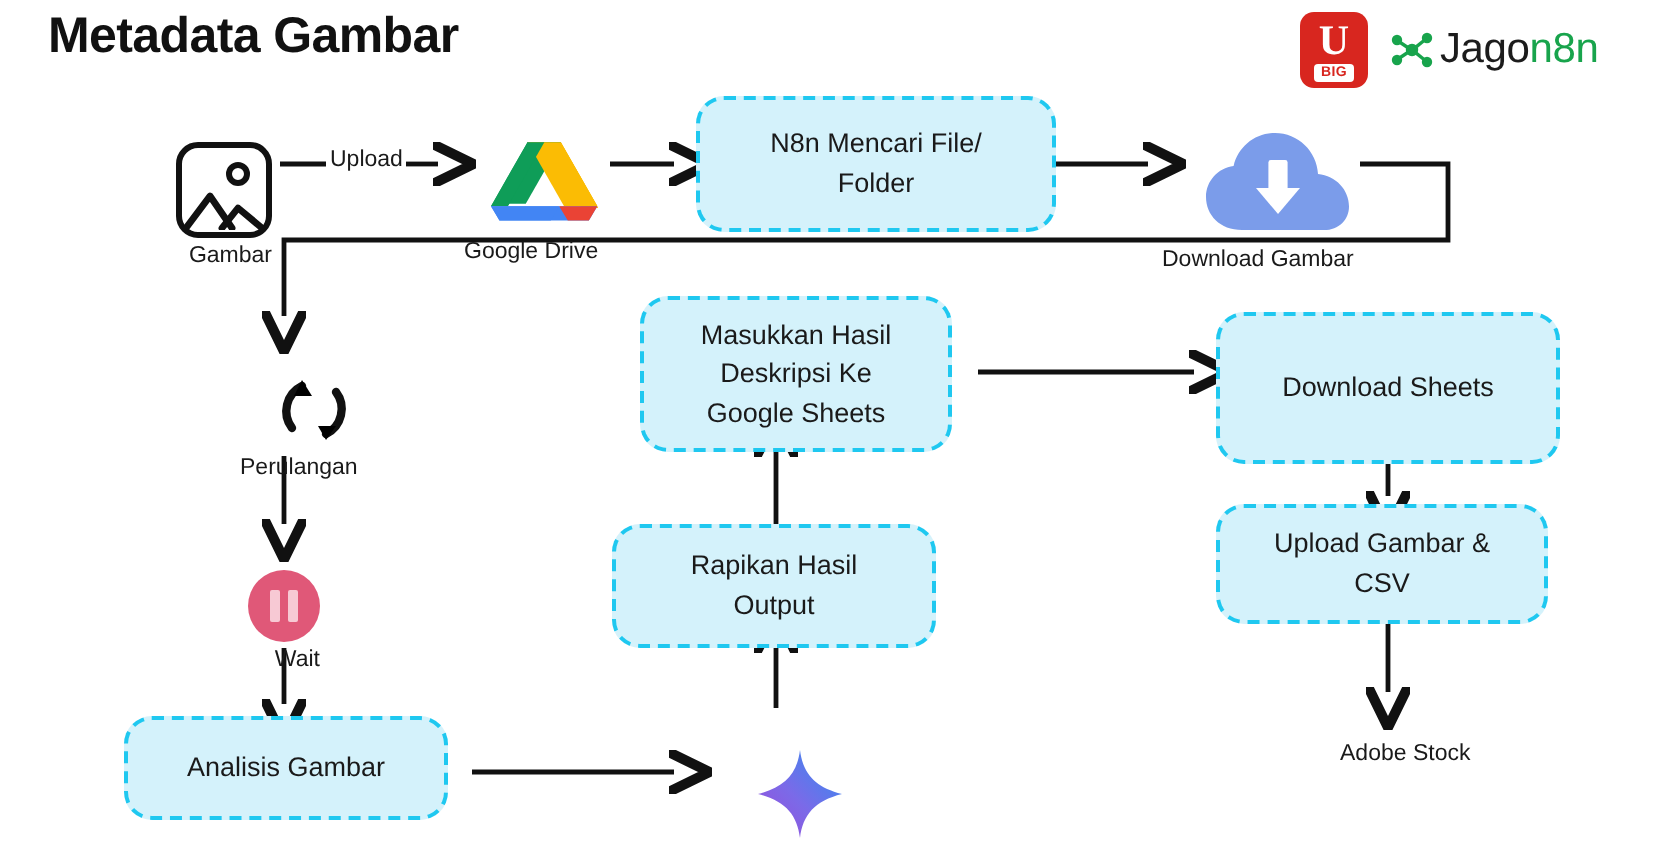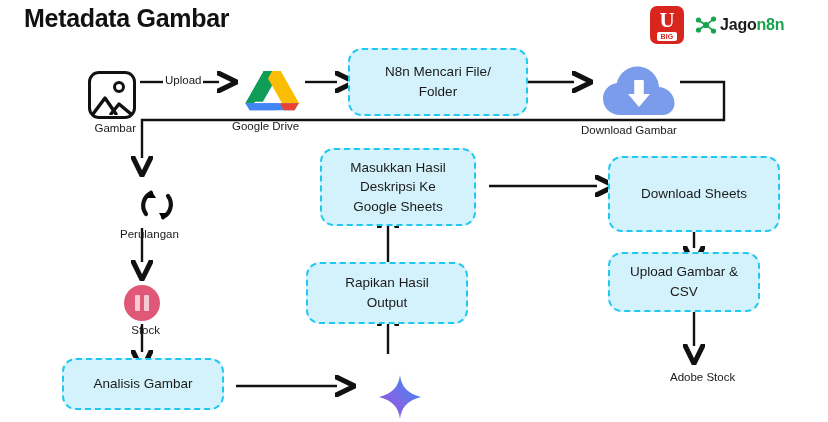--- a/index.html
+++ b/index.html
@@ -30,21 +30,21 @@
     width:34px; height:38px; background:#d8261f; border-radius:7px;
     display:flex; flex-direction:column; align-items:center; justify-content:center;
     line-height:1;
   }
   .ubig .u { color:#ffffff; font-size:21px; font-weight:bold; font-family:"Liberation Serif", serif; margin-bottom:1px; }
   .ubig .big {
     color:#d8261f; background:#ffffff; font-size:7px; font-weight:bold;
     padding:1px 3px; border-radius:2px; letter-spacing:0.2px;
   }
   .jag { display:flex; align-items:center; gap:2px; }
-  .jagtxt { font-size:16px; font-weight:bold; letter-spacing:-0.2px; }
+  .jagtxt { font-size:21px; font-weight:normal; letter-spacing:-0.2px; }
   .jagtxt .dark { color:#1c1c1c; }
   .jagtxt .grn { color:#18a44c; }
 
   
   .box {
     position:absolute;
     background:#d4f2fb;
     border:2.5px dashed #1fc8f0;
     border-radius:14px;
     display:flex; align-items:center; justify-content:center;
@@ -213,21 +213,21 @@
       <polygon points="12,13 21,13 16,5"></polygon>
     </svg>
     <div class="cap">Perulangan</div>
   </div>
 
   <div class="node" style="left:124px; top:267px;">
     <div class="wait">
         <i></i>
         <i></i>
       </div>
-    <div class="cap">Stock</div>
+    <div class="cap">Wait</div>
   </div>
 
   <div class="box" style="left:62px; top:358px; width:162px; height:52px;">
     <div>Analisis Gambar</div>
   </div>
 
   <div class="box" style="left:320px; top:148px; width:156px; height:78px;">
     <div>
       <div>Masukkan Hasil</div>
       <div>Deskripsi Ke</div>
@@ -249,21 +249,21 @@
     </svg>
     <div class="cap">Rapikan AI</div>
   </div>
 
   <div class="box" style="left:608px; top:156px; width:172px; height:76px;">
     <div>
       <div>Download Sheets</div>
     </div>
   </div>
 
-  <div class="box" style="left:608px; top:252px; width:152px; height:60px;">
+  <div class="box" style="left:608px; top:252px; width:166px; height:60px;">
     <div>
       <div>Upload Gambar &amp;</div>
       <div>CSV</div>
     </div>
   </div>
 
   <div class="node" style="left:670px; top:350px;">
     <div class="cap">Adobe Stock</div>
   </div>
 

